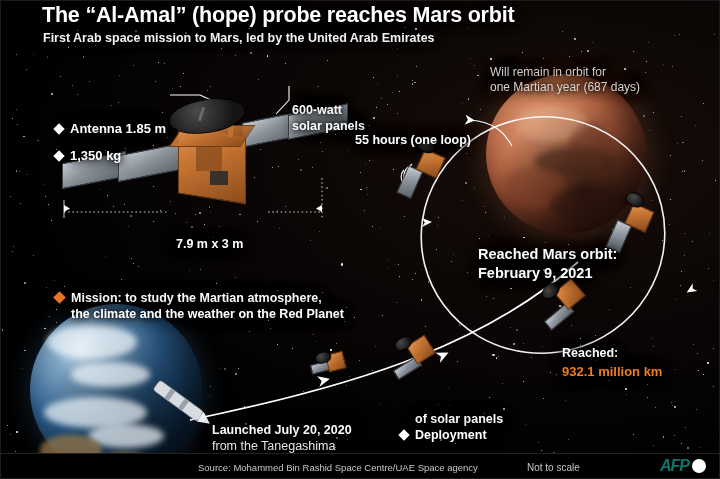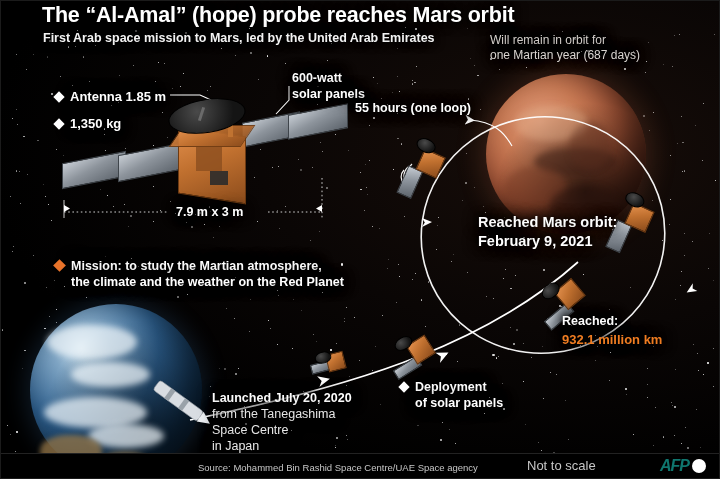--- a/index.html
+++ b/index.html
@@ -48,21 +48,21 @@
       radial-gradient(circle at 30% 26%, #cfe3ef 0%, #7fa5c4 16%, #2d5f8e 44%, #143a5e 70%, #07172a 100%);
     box-shadow:0 0 22px 5px rgba(80,140,200,.18), inset -14px -10px 32px rgba(0,0,0,.55);
   }
   .earth .cl{position:absolute;border-radius:50%;background:rgba(238,245,250,.72);filter:blur(3.2px);}
   .earth .ld{position:absolute;border-radius:45%;background:rgba(150,118,70,.75);filter:blur(2.6px);}
 
   
   .vec{position:absolute;inset:0;pointer-events:none;}
 
   
-  .co{position:absolute;text-shadow:0 0 5px #000,0 0 11px #000,0 0 16px #000;line-height:1.28;}
+  .co{position:absolute;text-shadow:0 0 5px #000,0 0 11px #000,0 0 16px #000;line-height:1.28;margin-top:32px;}
   .dia{display:inline-block;width:8px;height:8px;background:#fff;transform:rotate(45deg);
        margin-right:7px;vertical-align:middle;position:relative;top:-1px;}
   .dia.or{background:#e8732a;width:9px;height:9px;}
   .b{font-weight:700;}
   .wht{color:#fff;}
   .orn{color:#ef7c21;font-weight:700;}
   .soft{color:#e8e8e8;}
 
   .c-ant{left:55px;top:89px;font-size:13px;font-weight:700;}
   .c-kg{left:55px;top:116px;font-size:13px;font-weight:700;}
@@ -73,21 +73,21 @@
   .c-mis{left:55px;top:258px;font-size:12.5px;font-weight:700;}
   .c-voy{left:562px;top:313px;font-size:12.5px;}
   .c-dep{left:400px;top:379px;font-size:12.5px;font-weight:700;}
   .c-lau{left:212px;top:390px;font-size:12.5px;}
   .c-dim{left:176px;top:204px;font-size:12.5px;font-weight:700;}
 
   
   .footbar{position:absolute;left:0;bottom:0;width:720px;height:25px;background:#000;
            border-top:1px solid #222;}
   .src{position:absolute;left:198px;bottom:6px;font-size:9.5px;color:#c7c7c7;}
-  .nts{position:absolute;left:527px;bottom:6px;font-size:13px;color:#c7c7c7;}
+  .nts{position:absolute;left:527px;bottom:6px;font-size:10px;color:#c7c7c7;}
   .afp{position:absolute;right:14px;bottom:4px;display:flex;align-items:center;gap:3px;}
   .afp .w{font-size:16px;font-weight:700;font-style:italic;letter-spacing:-1px;color:#0f766e;}
   .afp .dot{width:14px;height:14px;border-radius:50%;background:#fff;}
 
   
   .probe{position:absolute;}
   .pnl{position:absolute;background:linear-gradient(160deg,#c6ccd3 0%,#8d949c 45%,#5d646c 100%);
        border:.5px solid #3f454b;}
   .bus{position:absolute;background:linear-gradient(150deg,#e4914e 0%,#c0702f 45%,#8c4c1c 100%);
        border:.5px solid #6d3a12;}
@@ -656,22 +656,22 @@
     <div><span class="dia or"></span><span>Mission: to study the Martian atmosphere,</span></div>
     <div style="padding-left:16px;">the climate and the weather on the Red Planet</div>
   </div>
 
   <div class="co c-voy">
     <div class="b wht">Reached:</div>
     <div class="orn" style="font-size:13px;margin-top:3px;">932.1 million km</div>
   </div>
 
   <div class="co c-dep">
+    <div style="padding-left:15px;">of solar panels</div>
     <div><span class="dia"></span><span>Deployment</span></div>
-    <div style="padding-left:15px;">of solar panels</div>
   </div>
 
   <div class="co c-lau">
     <div class="b">Launched July 20, 2020</div>
     <div class="soft">from the Tanegashima</div>
     <div class="soft">Space Centre</div>
     <div class="soft">in Japan</div>
   </div>
 
   <div class="co c-dim">7.9 m x 3 m</div>

